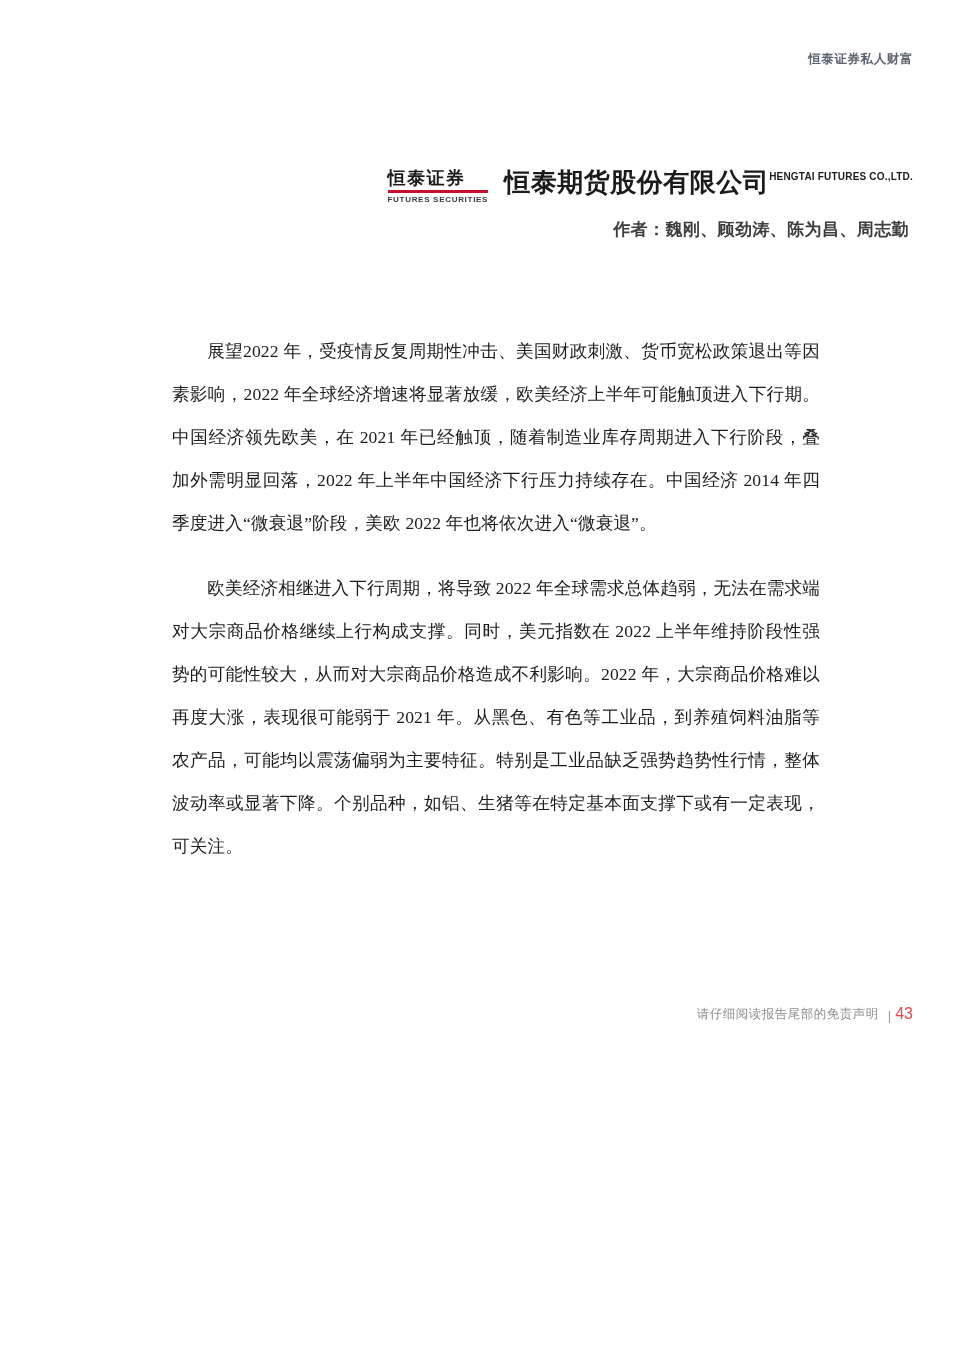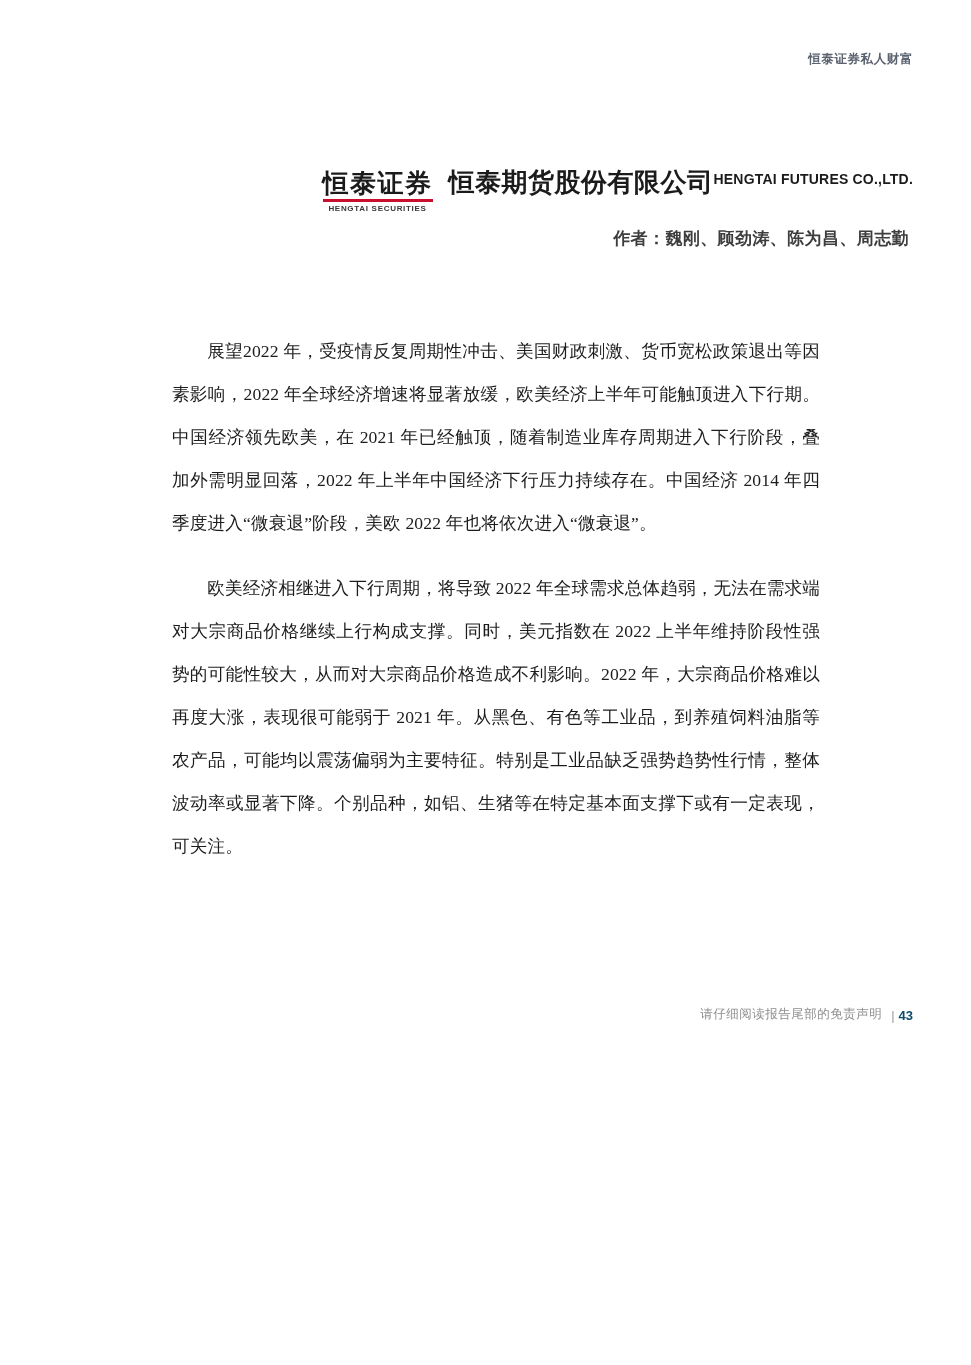--- a/index.html
+++ b/index.html
@@ -49,21 +49,21 @@
     gap: 16px;
   }
   .logo-left {
     display: flex;
     flex-direction: column;
     align-items: stretch;
     padding-top: 1px;
   }
   .logo-cn {
     font-family: "Liberation Sans", "DejaVu Sans", sans-serif;
-    font-size: 26px;
+    font-size: 18px;
     font-weight: bold;
     letter-spacing: 1.5px;
     color: #1b1b1b;
     line-height: 1.08;
     white-space: nowrap;
   }
   .logo-rule {
     height: 2.5px;
     background: #c8102e;
     margin-top: 2px;
@@ -88,21 +88,21 @@
     font-family: "Liberation Sans", "DejaVu Sans", sans-serif;
     font-size: 26px;
     font-weight: bold;
     letter-spacing: 0.5px;
     color: #1b1b1b;
     line-height: 1.08;
     white-space: nowrap;
   }
   .logo-right-en {
     font-family: "Liberation Sans", "DejaVu Sans", sans-serif;
-    font-size: 14px;
+    font-size: 10px;
     font-weight: bold;
     letter-spacing: 0.2px;
     color: #1b1b1b;
     text-align: center;
     margin-top: 3px;
     white-space: nowrap;
   }
   .byline {
     margin-top: 14px;
     margin-right: 4px;
@@ -144,43 +144,43 @@
     gap: 9px;
     font-family: "Liberation Sans", "DejaVu Sans", sans-serif;
     color: #8d8d8d;
     white-space: nowrap;
   }
   .footer-note {
     font-size: 12.5px;
     letter-spacing: 0.5px;
   }
   .footer-page {
-    font-size: 13px;
-    font-weight: bold;
-    color: #0c4a6e;
+    font-size: 16px;
+    font-weight: normal;
+    color: #ef4444;
   }
   .footer-sep {
     font-size: 13px;
     color: #9b9b9b;
     margin-right: -5px;
   }
 </style>
 </head>
 <body>
 
 <div class="page">
 
   <div class="running-header">恒泰证券私人财富</div>
 
   <div class="masthead">
     <div class="logo-row">
       <div class="logo-left">
         <div class="logo-cn">恒泰证券</div>
         <div class="logo-rule" style="background: rgb(200, 16, 46);"></div>
-        <div class="logo-en">HENGTAI SECURITIES</div>
+        <div class="logo-en">FUTURES SECURITIES</div>
       </div>
       <div class="logo-right">
         <div class="logo-right-cn">恒泰期货股份有限公司</div>
         <div class="logo-right-en">HENGTAI FUTURES CO.,LTD.</div>
       </div>
     </div>
     <div class="byline">作者：魏刚、顾劲涛、陈为昌、周志勤</div>
   </div>
 
   <div class="body-copy">

